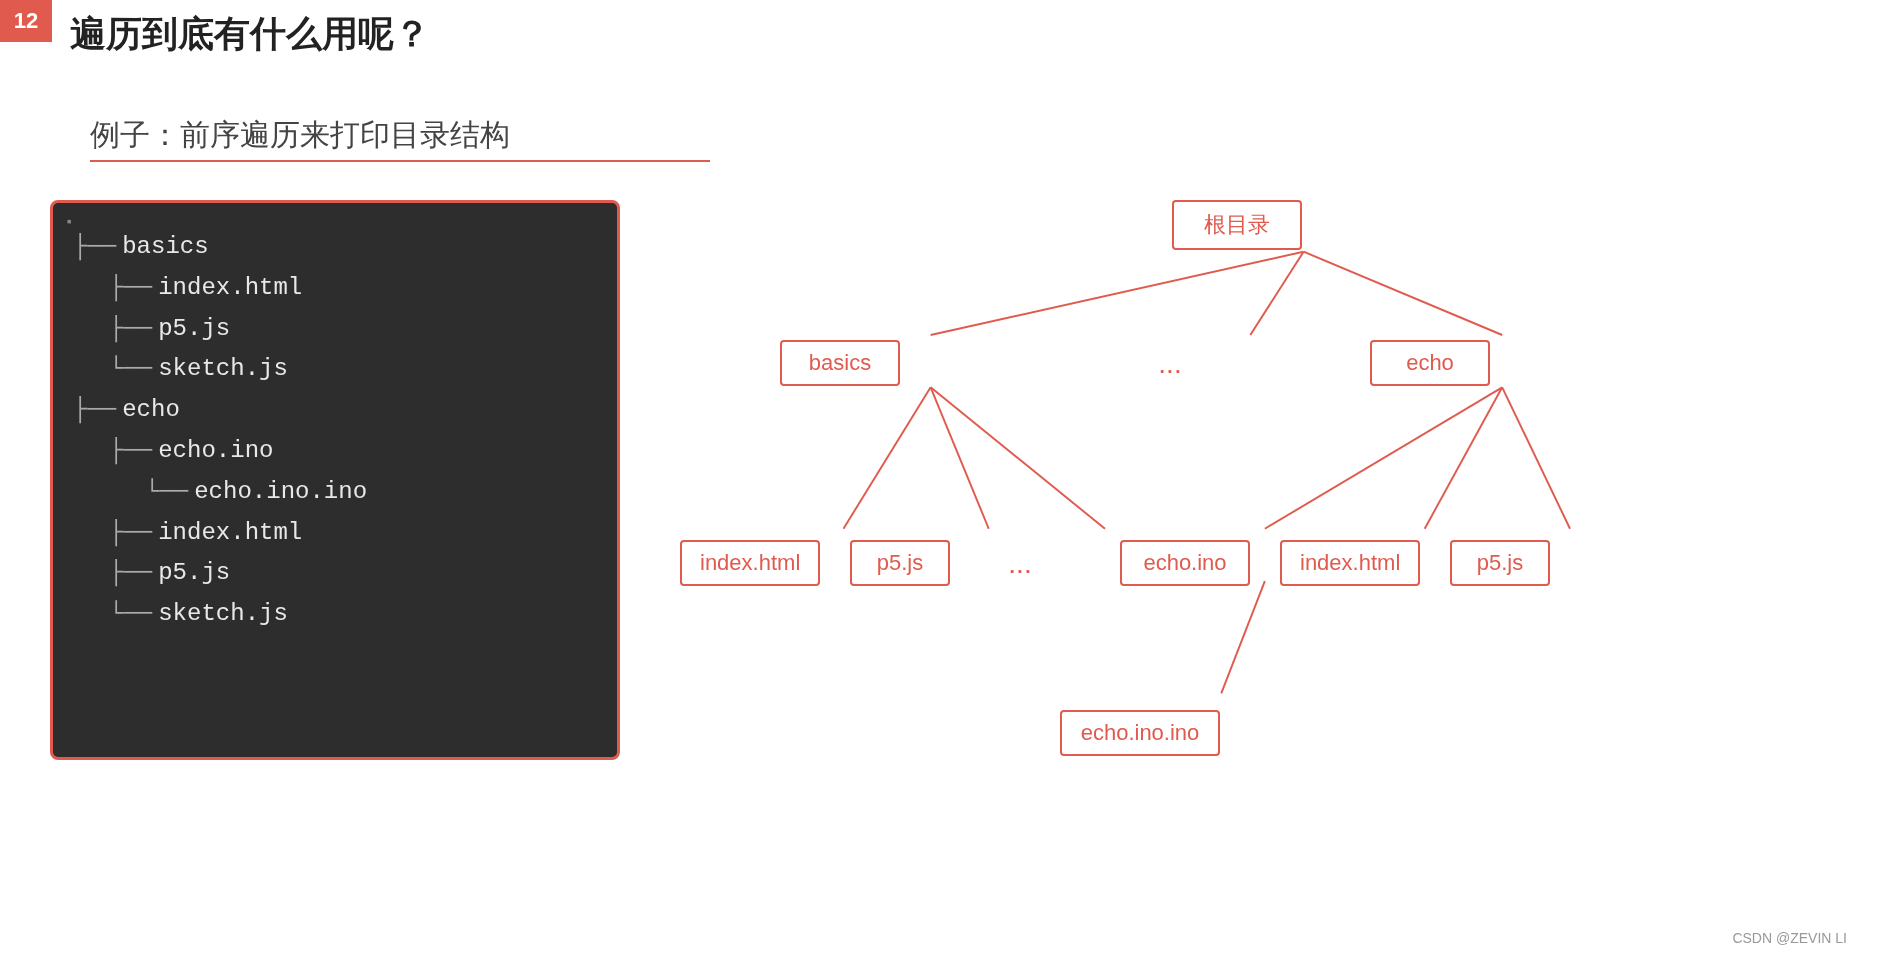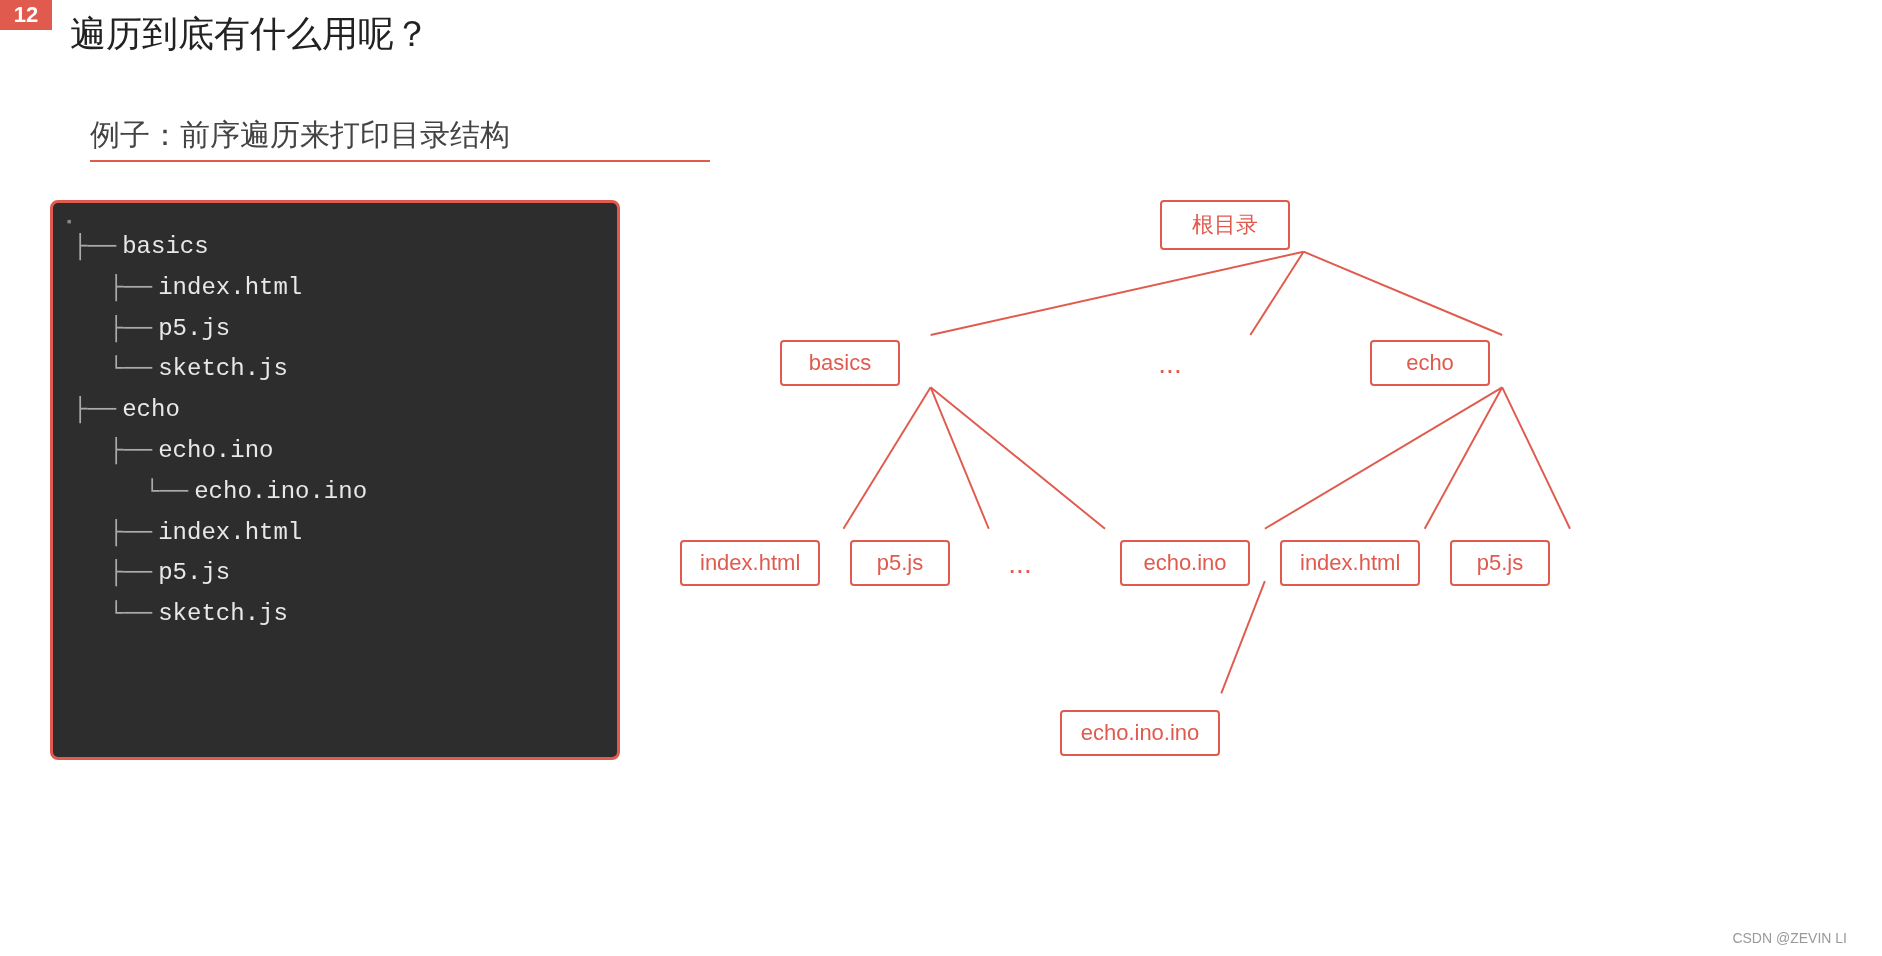--- a/index.html
+++ b/index.html
@@ -16,33 +16,33 @@
     
     .slide-number {
       position: absolute;
       top: 0;
       left: 0;
       background: #e05a4e;
       color: #fff;
       font-size: 22px;
       font-weight: bold;
       width: 52px;
-      height: 30px;
+      height: 42px;
       display: flex;
       align-items: center;
       justify-content: center;
     }
 
     
     .slide-title {
       position: absolute;
       top: 10px;
       left: 70px;
       font-size: 36px;
-      font-weight: 400;
+      font-weight: 700;
       color: #222;
     }
 
     
     .section-title {
       position: absolute;
       top: 115px;
       left: 90px;
       font-size: 30px;
       color: #444;
@@ -214,21 +214,21 @@
 
     <line x1="750" y1="214" x2="505" y2="360" stroke="#e05a4e" stroke-width="2"></line>
 
     <line x1="750" y1="214" x2="670" y2="360" stroke="#e05a4e" stroke-width="2"></line>
 
     <line x1="750" y1="214" x2="820" y2="360" stroke="#e05a4e" stroke-width="2"></line>
 
     <line x1="505" y1="414" x2="460" y2="530" stroke="#e05a4e" stroke-width="2"></line>
   </svg>
 
-  <div class="tree-node" style="left:480px; top:20px; min-width:130px;">
+  <div class="tree-node" style="left:492px; top:20px; min-width:130px;">
     <span>根目录</span>
   </div>
 
   <div class="tree-node" style="left:100px; top:160px; min-width:120px;">
     <span>basics</span>
   </div>
 
   <div class="tree-node" style="left:450px; top:160px; min-width:80px; border:none; font-size:28px; color:#e05a4e;">
     <span>...</span>
   </div>

